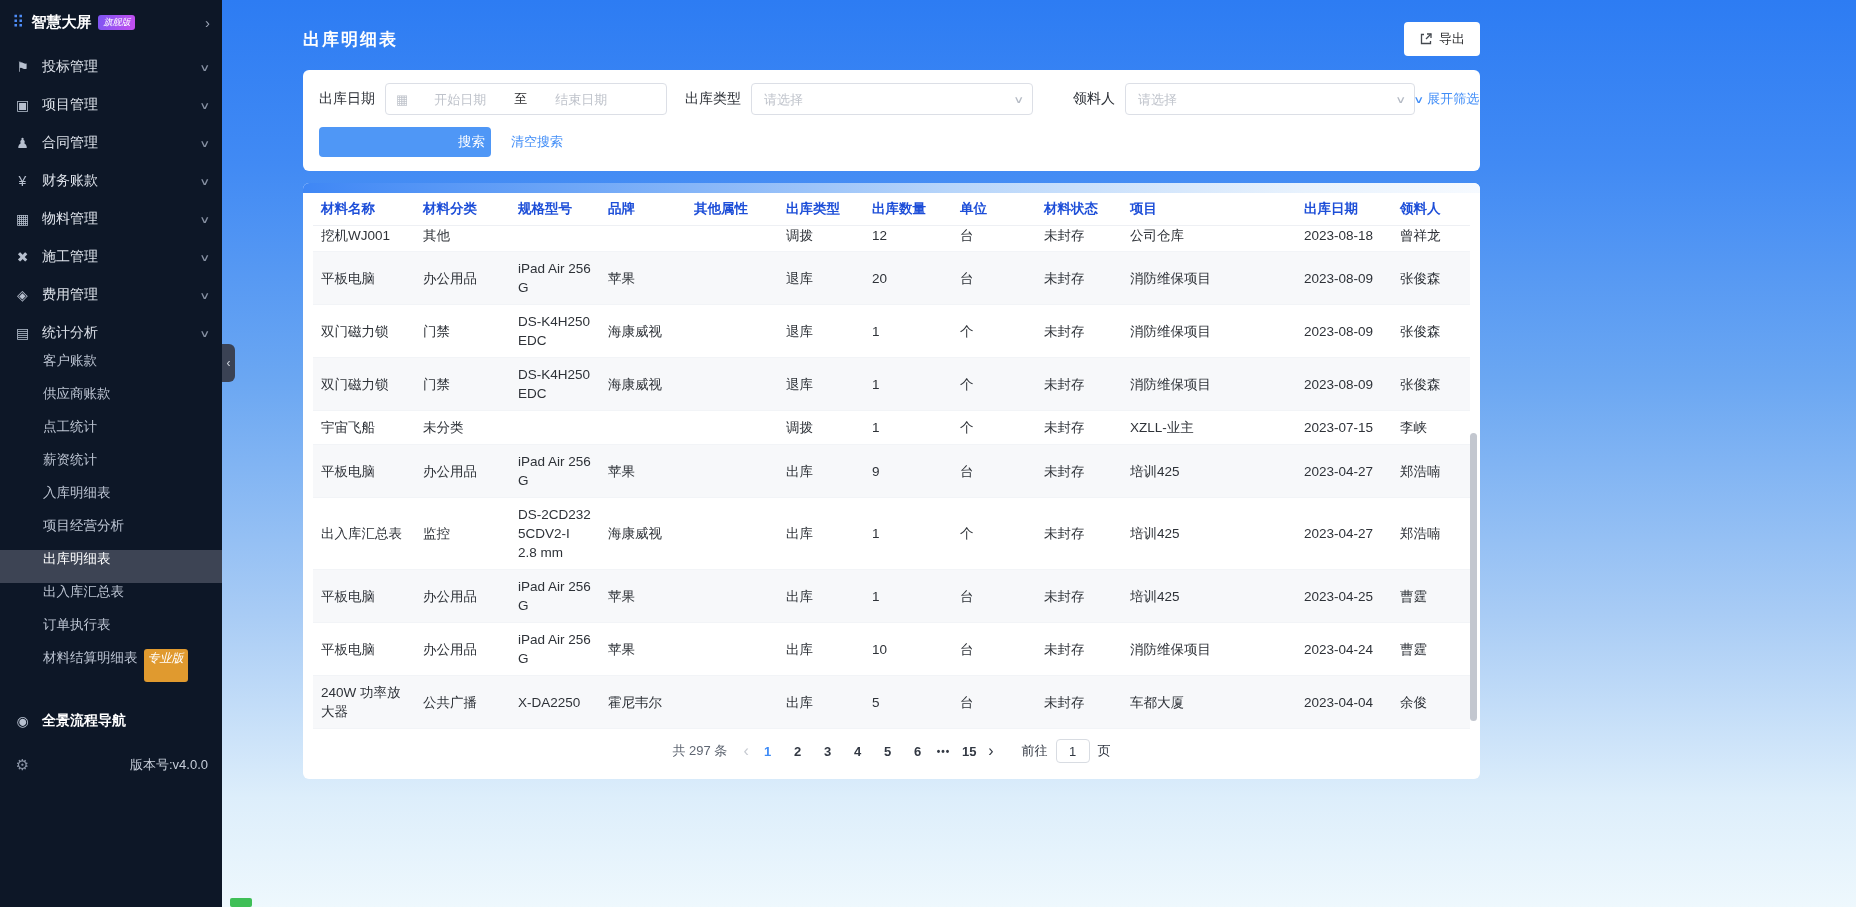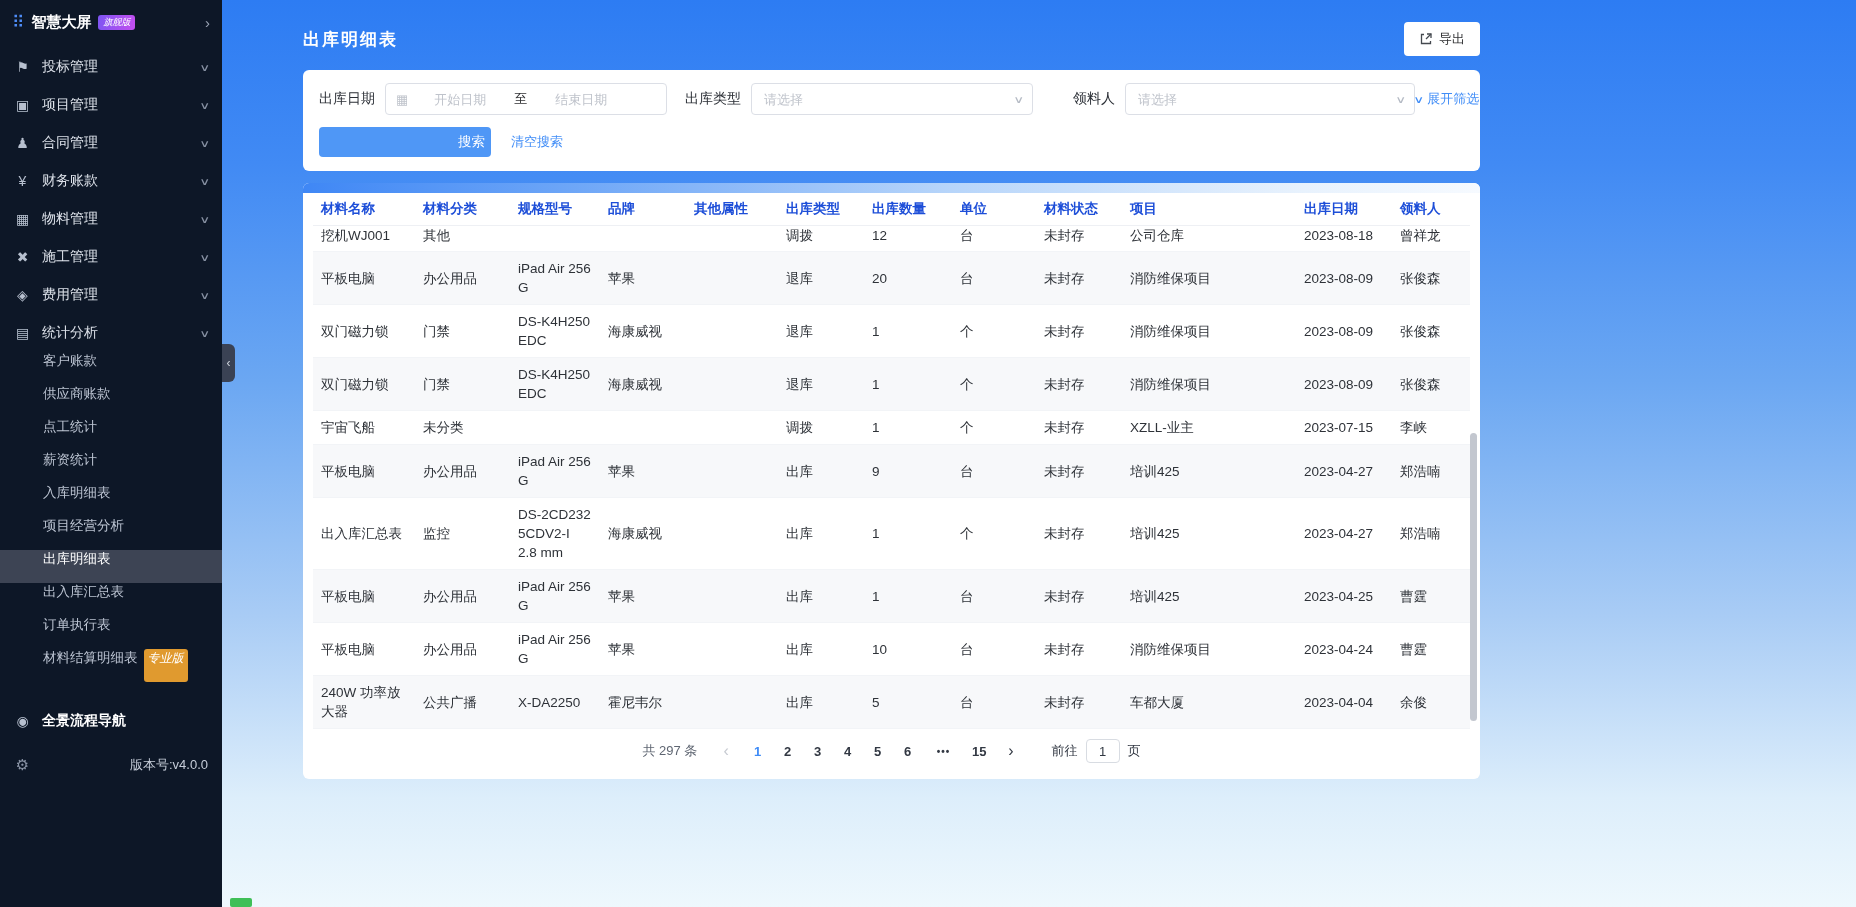--- a/index.html
+++ b/index.html
@@ -68,21 +68,21 @@
   
   .table-card { width:1177px; margin-top:12px; background:#fff; border-radius:6px; position:relative; overflow:hidden; }
   .grad-strip { height:10px; background:linear-gradient(90deg,#3f87f5 0%,#6ca5f7 22%,#b7d5fa 55%,#e8f2fd 85%,#f6faff 100%); }
   .table-wrap { padding:0 10px; }
   table { width:100%; border-collapse:collapse; table-layout:fixed; }
   th { text-align:left; padding:7px 8px; font-size:13.5px; font-weight:700; color:#1d4ed8; border-bottom:1px solid #eef0f4; }
   td { padding:7px 8px; font-size:13.5px; color:#2e3238; line-height:19px; overflow-wrap:anywhere; border-bottom:1px solid #f2f4f7; vertical-align:middle; }
   tbody tr:nth-child(even) { background:#f7f8fa; }
   tr.clipped td { padding-top:0; padding-bottom:6px; }
 
-  .pagination { display:flex; align-items:center; justify-content:center; gap:20px; padding:10px 0 16px; font-size:13px; color:#5f6672; }
+  .pagination { display:flex; align-items:center; justify-content:center; gap:10px; padding:10px 0 16px; font-size:13px; color:#5f6672; }
   .pg-total { margin-right:6px; }
   .pg-arrow { color:#323843; font-size:16px; cursor:pointer; line-height:1; }
   .pg-arrow.disabled { color:#c6cad1; }
   .pg-pages { display:inline-flex; gap:12px; align-items:center; }
   .pg-num { min-width:18px; text-align:center; font-weight:700; color:#323843; cursor:pointer; }
   .pg-num.active { color:#3f8cf7; }
   .pg-ellipsis { color:#323843; font-weight:700; letter-spacing:1px; font-size:10px; }
   .pg-goto { margin-left:18px; display:flex; gap:8px; align-items:center; color:#323843; }
   .goto-input { width:34px; height:24px; border:1px solid #d8dce2; border-radius:4px; text-align:center; font-size:13px; color:#323843; }
 

